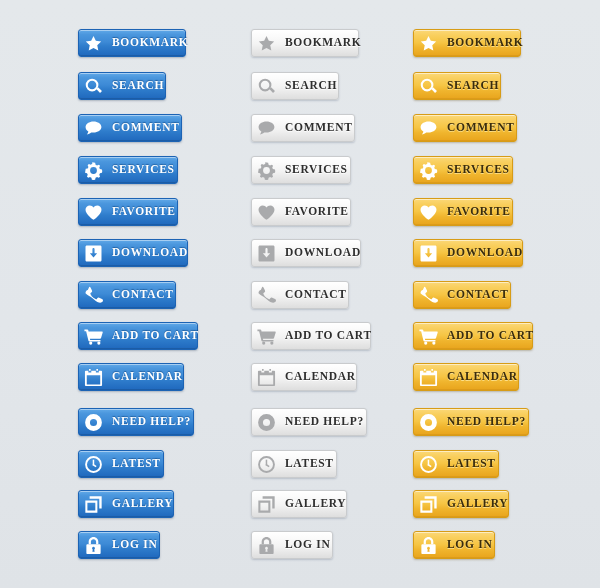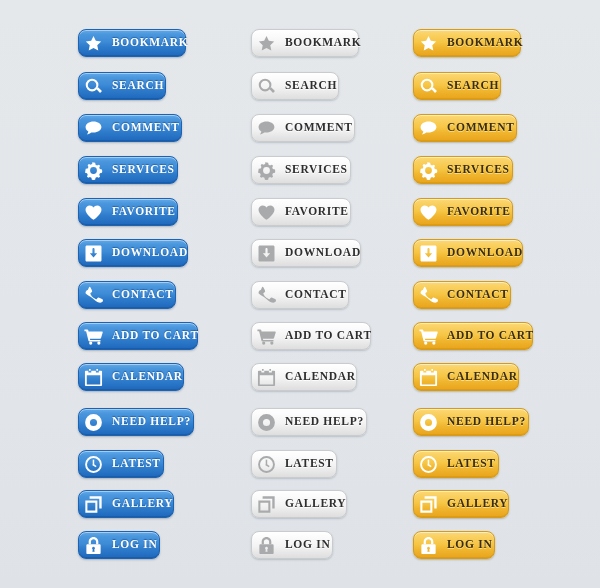--- a/index.html
+++ b/index.html
@@ -28,21 +28,21 @@
   #col-gray   { left: 200px; }
   #col-yellow { left: 400px; }
 
   .btn {
     position: absolute;
     display: flex;
     align-items: center;
     box-sizing: border-box;
     height: 28px;
     padding: 0 2px 0 5px;
-    border-radius: 8px;
+    border-radius: 3px;
     white-space: nowrap;
     user-select: none;
     cursor: pointer;
   }
   .btn .ico {
     flex: 0 0 auto;
     width: 19px;
     height: 19px;
     margin-right: 9px;
     display: block;

